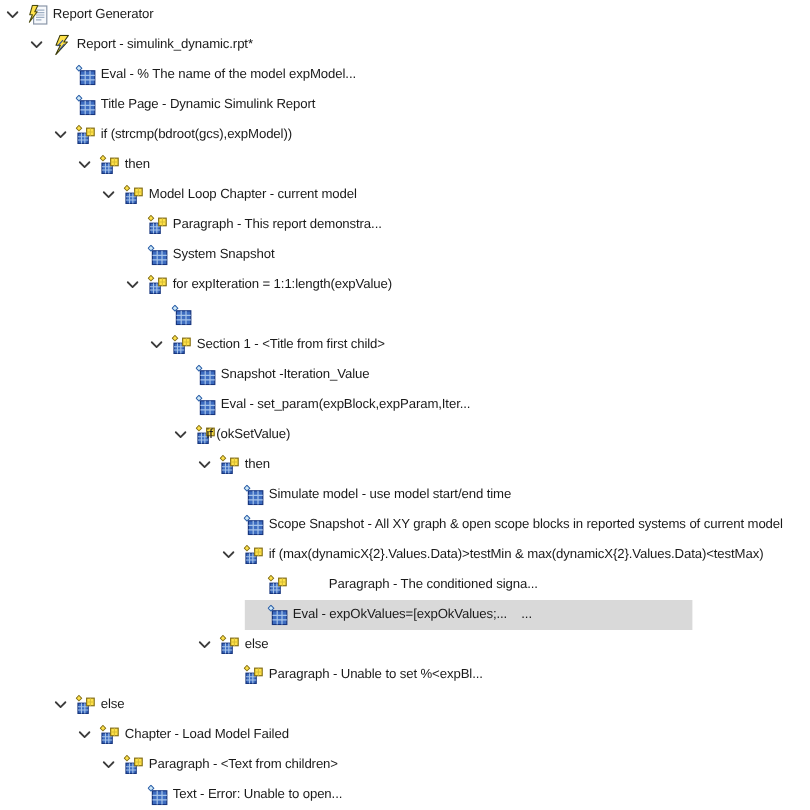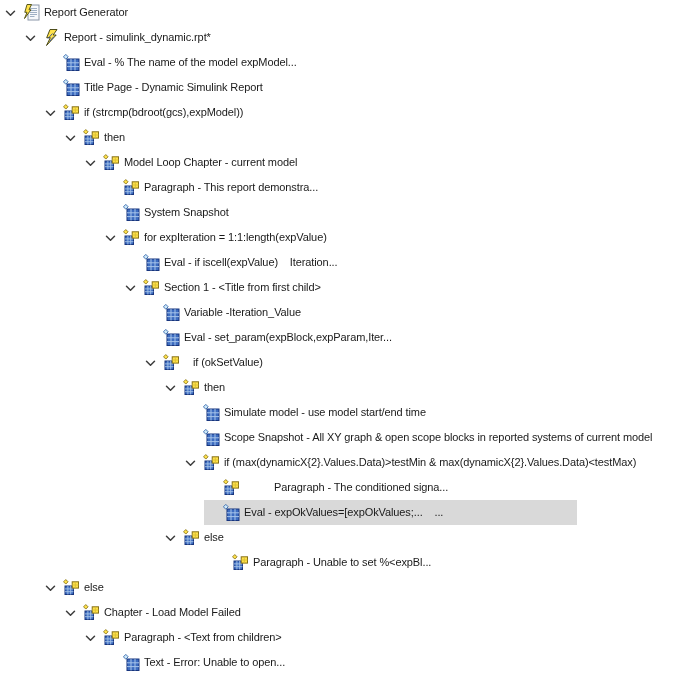--- a/index.html
+++ b/index.html
@@ -144,21 +144,20 @@
     <span class="row-label" style="left: 144px;">for expIteration = 1:1:length(expValue)</span>
   </div>
     <div class="tree-row" style="top: 250px;">
     <div class="row-hl" style="left: 124px;"></div>
 
     <span class="node-icon" style="left: 143px;"><svg viewBox="0 0 17 17" width="17" height="17">
           <rect x="4" y="5" width="12" height="11.5" fill="#3d6cc0" stroke="#17357e"></rect>
           <path d="M4 8.8 H16 M4 12.6 H16 M8 5 V16.5 M12 5 V16.5" stroke="#a6c4ea" stroke-width="1" fill="none"></path>
           <rect x="1.1" y="1.1" width="3.4" height="3.4" transform="rotate(45 2.8 2.8)" fill="#cfe9f7" stroke="#2c5fa8" stroke-width="0.8"></rect>
         </svg></span>
-    <span class="row-label" style="left: 164px;">Eval - if iscell(expValue)    Iteration...</span>
   </div>
     <div class="tree-row" style="top: 275px;">
     <div class="row-hl" style="left: 124px;"></div>
     <span class="chev" style="left: 124px;"><svg viewBox="0 0 13 13" width="13" height="13">
           <path d="M2.5 4.2 L6.5 8.2 L10.5 4.2" fill="none" stroke="#3c3c3c" stroke-width="1.5" stroke-linecap="round" stroke-linejoin="round"></path>
         </svg></span>
     <span class="node-icon" style="left: 143px;"><svg viewBox="0 0 17 17" width="17" height="17">
           <rect x="1.2" y="1.2" width="3.2" height="3.2" transform="rotate(45 2.8 2.8)" fill="#ffe24a" stroke="#857018" stroke-width="0.8"></rect>
           <rect x="2" y="7" width="8.5" height="8.5" fill="#3d6cc0" stroke="#17357e"></rect>
           <path d="M2 9.9 H10.5 M2 12.7 H10.5 M4.9 7 V15.5 M7.7 7 V15.5" stroke="#a6c4ea" stroke-width="0.9" fill="none"></path>
@@ -168,21 +167,21 @@
     <span class="row-label" style="left: 164px;">Section 1 - &lt;Title from first child&gt;</span>
   </div>
     <div class="tree-row" style="top: 300px;">
     <div class="row-hl" style="left: 144px;"></div>
 
     <span class="node-icon" style="left: 163px;"><svg viewBox="0 0 17 17" width="17" height="17">
           <rect x="4" y="5" width="12" height="11.5" fill="#3d6cc0" stroke="#17357e"></rect>
           <path d="M4 8.8 H16 M4 12.6 H16 M8 5 V16.5 M12 5 V16.5" stroke="#a6c4ea" stroke-width="1" fill="none"></path>
           <rect x="1.1" y="1.1" width="3.4" height="3.4" transform="rotate(45 2.8 2.8)" fill="#cfe9f7" stroke="#2c5fa8" stroke-width="0.8"></rect>
         </svg></span>
-    <span class="row-label" style="left: 184px;">Variable -Iteration_Value</span>
+    <span class="row-label" style="left: 184px;">Snapshot -Iteration_Value</span>
   </div>
     <div class="tree-row" style="top: 325px;">
     <div class="row-hl" style="left: 144px;"></div>
 
     <span class="node-icon" style="left: 163px;"><svg viewBox="0 0 17 17" width="17" height="17">
           <rect x="4" y="5" width="12" height="11.5" fill="#3d6cc0" stroke="#17357e"></rect>
           <path d="M4 8.8 H16 M4 12.6 H16 M8 5 V16.5 M12 5 V16.5" stroke="#a6c4ea" stroke-width="1" fill="none"></path>
           <rect x="1.1" y="1.1" width="3.4" height="3.4" transform="rotate(45 2.8 2.8)" fill="#cfe9f7" stroke="#2c5fa8" stroke-width="0.8"></rect>
         </svg></span>
     <span class="row-label" style="left: 184px;">Eval - set_param(expBlock,expParam,Iter...</span>
@@ -192,21 +191,21 @@
     <span class="chev" style="left: 144px;"><svg viewBox="0 0 13 13" width="13" height="13">
           <path d="M2.5 4.2 L6.5 8.2 L10.5 4.2" fill="none" stroke="#3c3c3c" stroke-width="1.5" stroke-linecap="round" stroke-linejoin="round"></path>
         </svg></span>
     <span class="node-icon" style="left: 163px;"><svg viewBox="0 0 17 17" width="17" height="17">
           <rect x="1.2" y="1.2" width="3.2" height="3.2" transform="rotate(45 2.8 2.8)" fill="#ffe24a" stroke="#857018" stroke-width="0.8"></rect>
           <rect x="2" y="7" width="8.5" height="8.5" fill="#3d6cc0" stroke="#17357e"></rect>
           <path d="M2 9.9 H10.5 M2 12.7 H10.5 M4.9 7 V15.5 M7.7 7 V15.5" stroke="#a6c4ea" stroke-width="0.9" fill="none"></path>
           <rect x="9.2" y="2.8" width="6.3" height="6.3" fill="#ffe24a" stroke="#857018"></rect>
           <path d="M9.2 6 H15.5 M12.3 2.8 V9.1" stroke="#d9be35" stroke-width="0.9" fill="none"></path>
         </svg></span>
-    <span class="row-label" style="left: 193px;">if (okSetValue)</span>
+    <span class="row-label" style="left: 172px;">if (okSetValue)</span>
   </div>
     <div class="tree-row" style="top: 375px;">
     <div class="row-hl" style="left: 164px;"></div>
     <span class="chev" style="left: 164px;"><svg viewBox="0 0 13 13" width="13" height="13">
           <path d="M2.5 4.2 L6.5 8.2 L10.5 4.2" fill="none" stroke="#3c3c3c" stroke-width="1.5" stroke-linecap="round" stroke-linejoin="round"></path>
         </svg></span>
     <span class="node-icon" style="left: 183px;"><svg viewBox="0 0 17 17" width="17" height="17">
           <rect x="1.2" y="1.2" width="3.2" height="3.2" transform="rotate(45 2.8 2.8)" fill="#ffe24a" stroke="#857018" stroke-width="0.8"></rect>
           <rect x="2" y="7" width="8.5" height="8.5" fill="#3d6cc0" stroke="#17357e"></rect>
           <path d="M2 9.9 H10.5 M2 12.7 H10.5 M4.9 7 V15.5 M7.7 7 V15.5" stroke="#a6c4ea" stroke-width="0.9" fill="none"></path>
@@ -278,21 +277,21 @@
         </svg></span>
     <span class="node-icon" style="left: 183px;"><svg viewBox="0 0 17 17" width="17" height="17">
           <rect x="1.2" y="1.2" width="3.2" height="3.2" transform="rotate(45 2.8 2.8)" fill="#ffe24a" stroke="#857018" stroke-width="0.8"></rect>
           <rect x="2" y="7" width="8.5" height="8.5" fill="#3d6cc0" stroke="#17357e"></rect>
           <path d="M2 9.9 H10.5 M2 12.7 H10.5 M4.9 7 V15.5 M7.7 7 V15.5" stroke="#a6c4ea" stroke-width="0.9" fill="none"></path>
           <rect x="9.2" y="2.8" width="6.3" height="6.3" fill="#ffe24a" stroke="#857018"></rect>
           <path d="M9.2 6 H15.5 M12.3 2.8 V9.1" stroke="#d9be35" stroke-width="0.9" fill="none"></path>
         </svg></span>
     <span class="row-label" style="left: 204px;">else</span>
   </div>
-    <div class="tree-row" style="top: 550px; margin-left: 29px;">
+    <div class="tree-row" style="top: 550px;">
     <div class="row-hl" style="left: 184px;"></div>
 
     <span class="node-icon" style="left: 203px;"><svg viewBox="0 0 17 17" width="17" height="17">
           <rect x="1.2" y="1.2" width="3.2" height="3.2" transform="rotate(45 2.8 2.8)" fill="#ffe24a" stroke="#857018" stroke-width="0.8"></rect>
           <rect x="2" y="7" width="8.5" height="8.5" fill="#3d6cc0" stroke="#17357e"></rect>
           <path d="M2 9.9 H10.5 M2 12.7 H10.5 M4.9 7 V15.5 M7.7 7 V15.5" stroke="#a6c4ea" stroke-width="0.9" fill="none"></path>
           <rect x="9.2" y="2.8" width="6.3" height="6.3" fill="#ffe24a" stroke="#857018"></rect>
           <path d="M9.2 6 H15.5 M12.3 2.8 V9.1" stroke="#d9be35" stroke-width="0.9" fill="none"></path>
         </svg></span>
     <span class="row-label" style="left: 224px;">Paragraph - Unable to set %&lt;expBl...</span>

